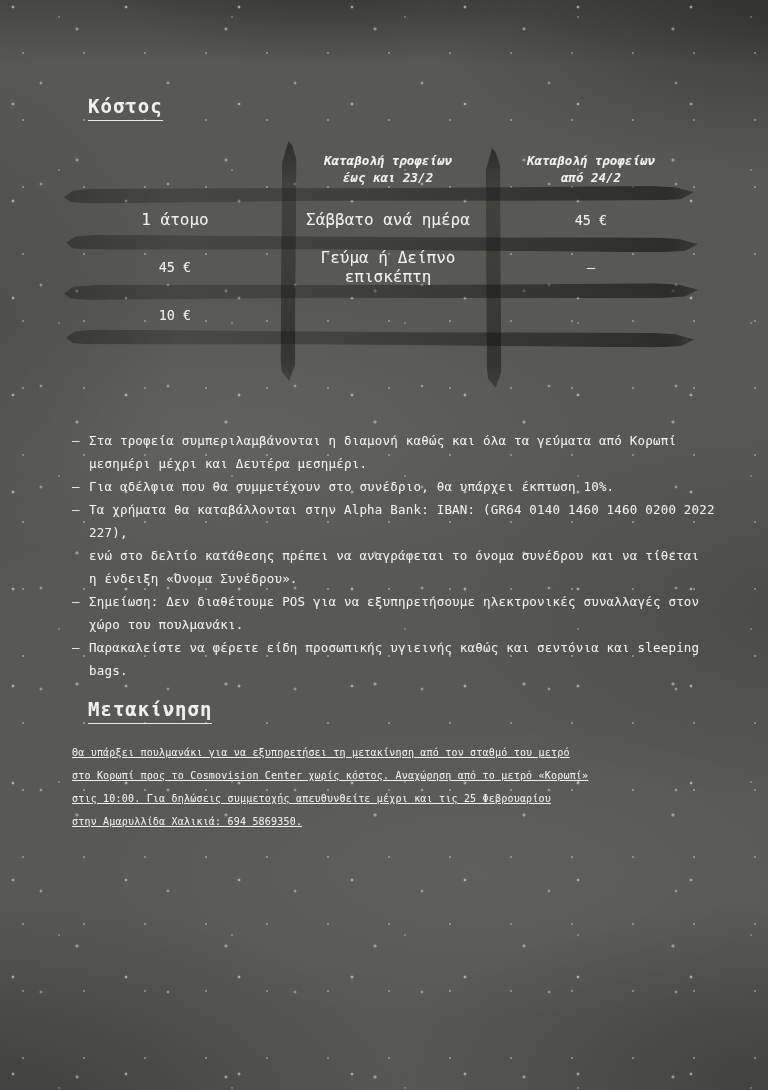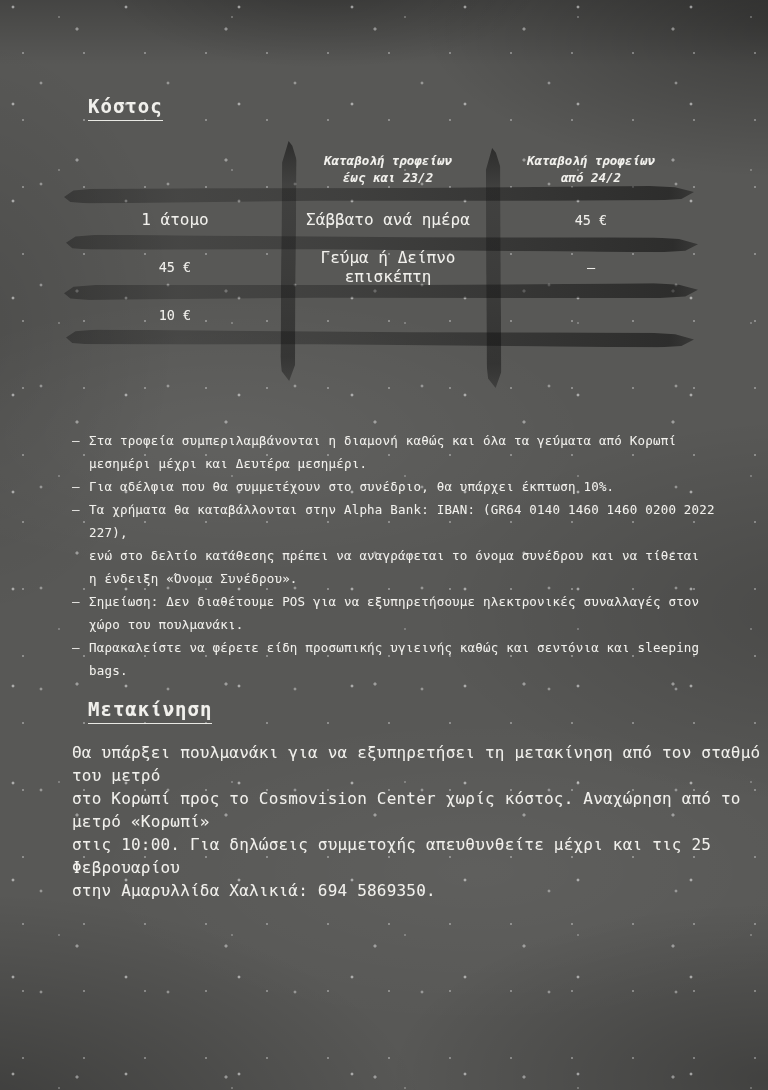--- a/index.html
+++ b/index.html
@@ -93,23 +93,24 @@
   .bullets{
     position:absolute; left:72px; top:429px; width:668px;
     font-size:12.5px; line-height:23px; letter-spacing:.2px;
     text-shadow:0 0 1px rgba(255,255,255,.18);
   }
   .bullet{display:flex;}
   .bullet .marker{width:17px; flex:0 0 17px;}
   .bullet .btext{white-space:pre-line; flex:1;}
   .para{
     position:absolute; left:72px; top:741px; width:692px;
-    font-size:16px; line-height:23px; letter-spacing:.2px;
+    font-size:10px; line-height:23px; letter-spacing:.2px;
     white-space:pre-line;
     text-shadow:0 0 1px rgba(255,255,255,.18);
+    text-decoration:underline;
   }
 </style>
 </head>
 <body>
 
 <div class="page">
   <div class="speckles"></div>
 
   <div class="stroke h h1"></div>
   <div class="stroke h h2"></div>

